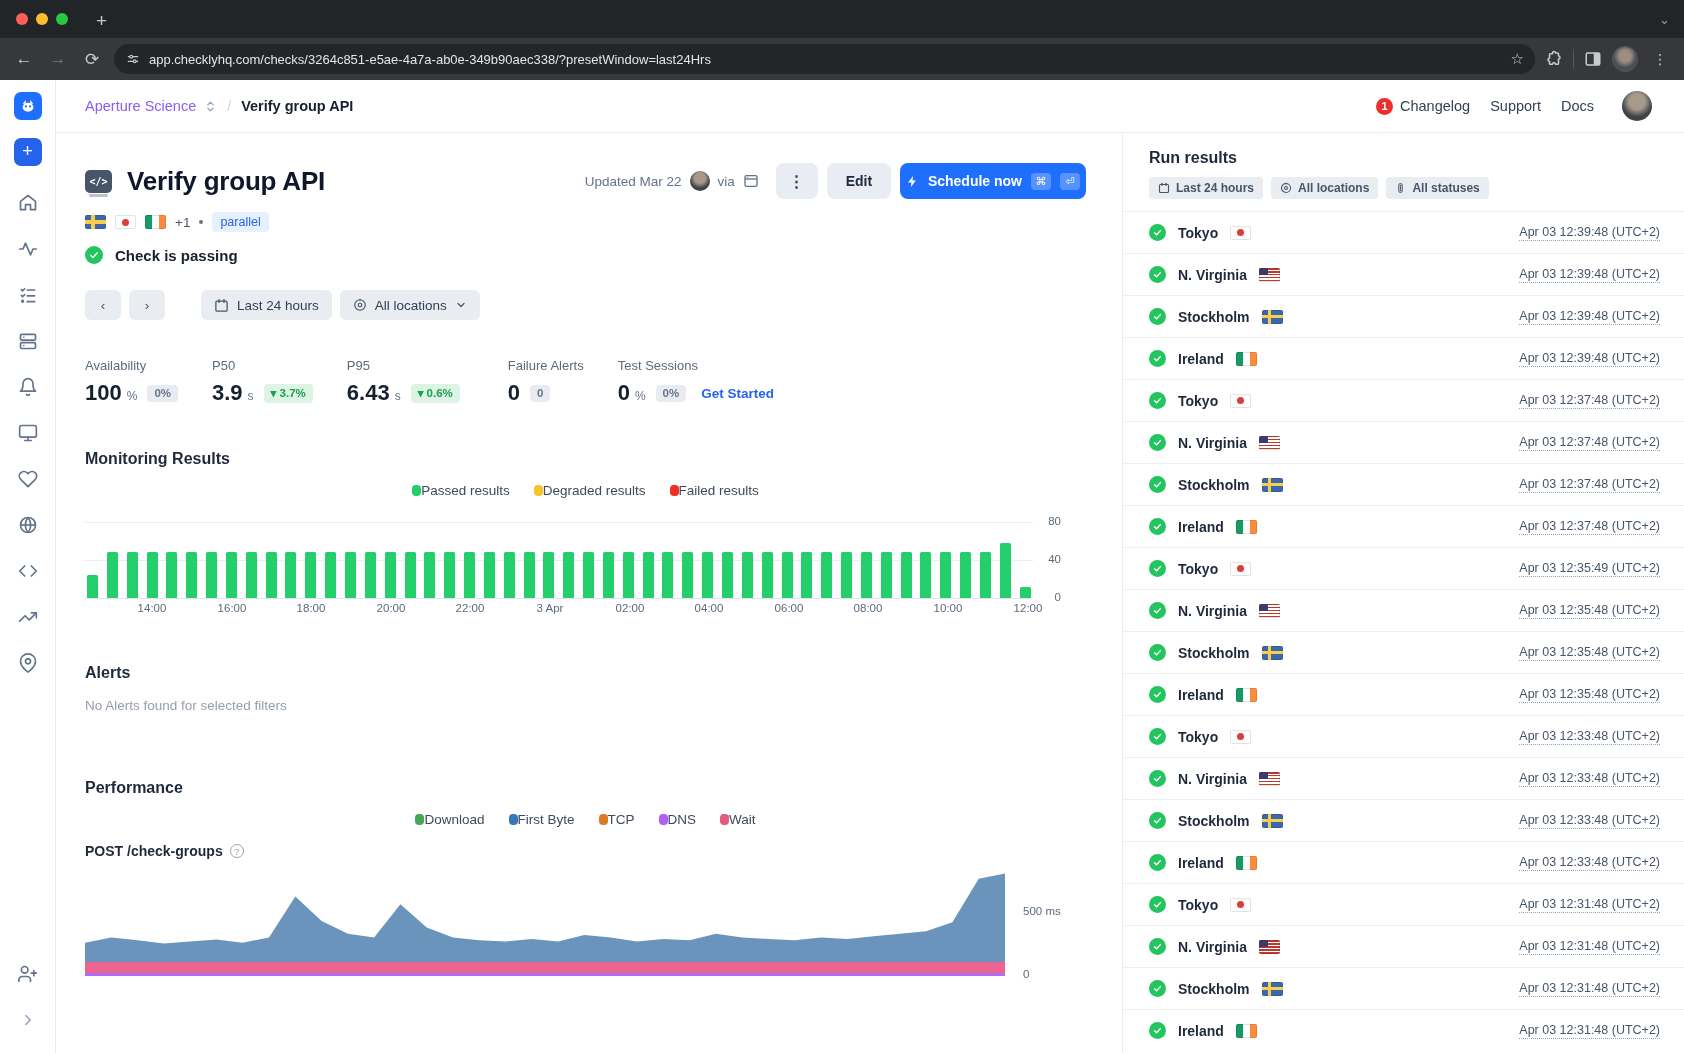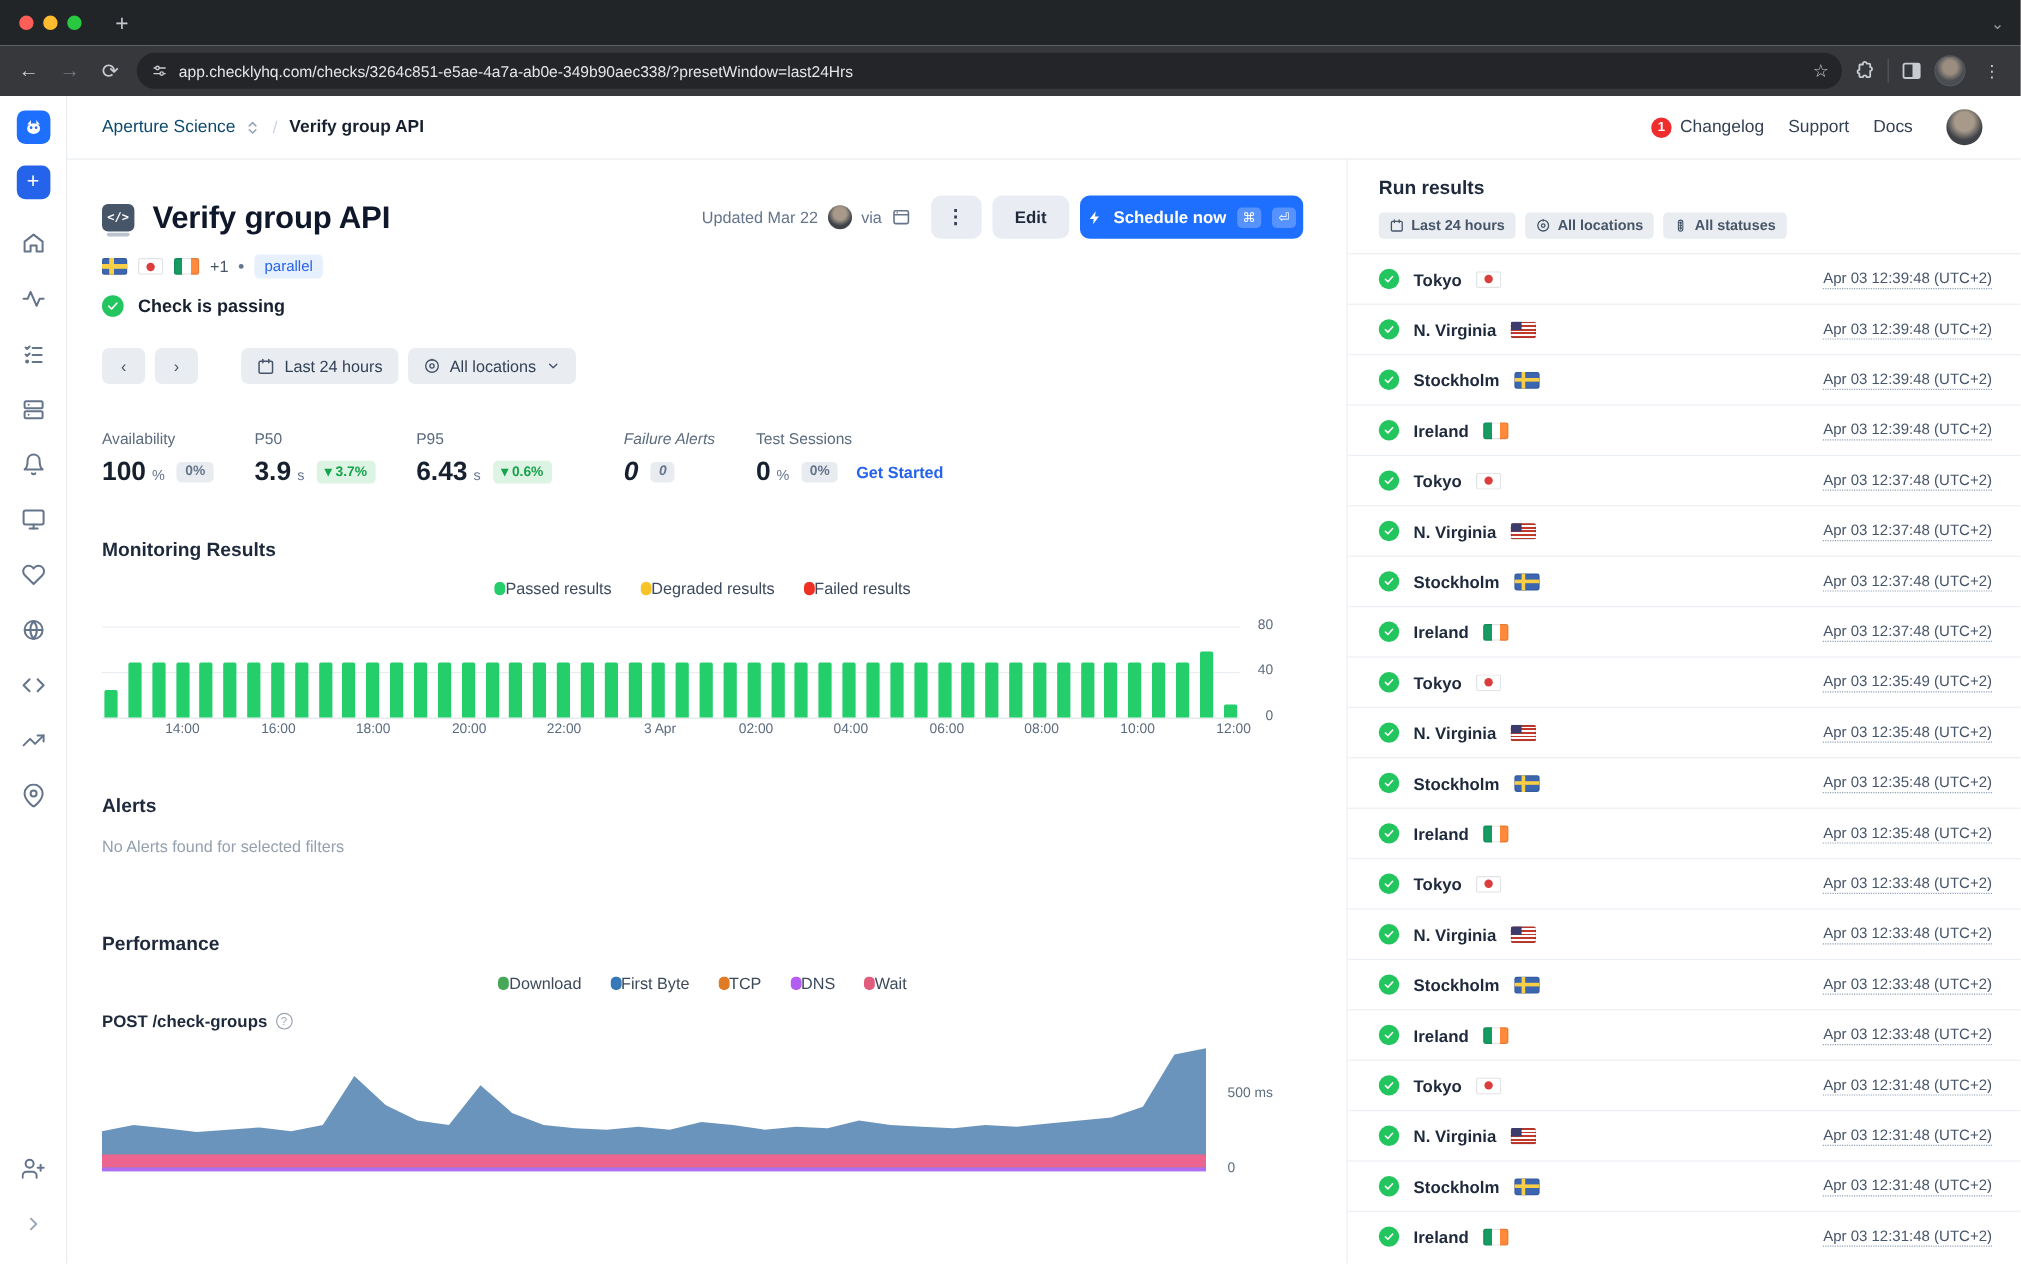--- a/index.html
+++ b/index.html
@@ -30,21 +30,21 @@
   
   .app { display:flex; height:973px; background:#fff; }
   .sidebar { width:56px; border-right:1px solid #e8ebf0; display:flex; flex-direction:column; align-items:center; padding-top:12px; flex:0 0 auto; }
   .side-logo { width:28px; height:28px; border-radius:7px; background:#1f6fff; display:flex; align-items:center; justify-content:center; margin-bottom:18px; }
   .side-plus { width:28px; height:28px; border-radius:7px; background:#2563eb; color:#fff; font-size:18px; line-height:26px; text-align:center; margin-bottom:14px; }
   .side-ic { width:40px; height:46px; display:flex; align-items:center; justify-content:center; color:#64748b; }
   .side-bottom { margin-top:auto; display:flex; flex-direction:column; align-items:center; padding-bottom:10px; }
 
   .main { flex:1; display:flex; flex-direction:column; min-width:0; }
   .app-header { height:53px; border-bottom:1px solid #e9edf1; display:flex; align-items:center; padding:0 32px 0 29px; flex:0 0 auto; }
-  .crumb-account { color:#0c4a6e; font-size:14.5px; }
+  .crumb-account { color:#8b5cf6; font-size:14.5px; }
   .crumb-sep { color:#cbd5e1; margin:0 10px; font-size:14px; }
   .crumb-page { color:#16202e; font-weight:700; font-size:14.5px; }
   .updown { margin-left:8px; color:#94a3b8; }
   .header-right { margin-left:auto; display:flex; align-items:center; gap:20px; }
   .hdr-link { color:#334155; font-size:14.5px; display:flex; align-items:center; gap:7px; }
   .count-badge { width:17px; height:17px; border-radius:50%; background:#ef2d2d; color:#fff; font-size:11px; font-weight:700; display:flex; align-items:center; justify-content:center; }
   .avatar { width:30px; height:30px; border-radius:50%; background:radial-gradient(circle at 50% 35%, #a89a8b 0 32%, #3f4348 62%); margin-left:8px; }
 
   .content-row { flex:1; display:flex; min-height:0; }
   .content { flex:1; padding:30px 36px 0 29px; min-width:0; }
@@ -385,21 +385,21 @@
               </div>
           </div>
           <div>
             <div class="stat-label">P95</div>
             <div class="stat-line">
                 <span class="stat-value">6.43</span>
                 <span class="stat-unit">s</span>
                 <span class="badge good">▾ 0.6%</span>
               </div>
           </div>
-          <div style="margin-left:26px;font-style:italic;">
+          <div style="margin-left:14px;">
             <div class="stat-label">Failure Alerts</div>
             <div class="stat-line">
                 <span class="stat-value">0</span>
                 <span class="badge neutral">0</span>
               </div>
           </div>
           <div>
             <div class="stat-label">Test Sessions</div>
             <div class="stat-line">
                 <span class="stat-value">0</span>

